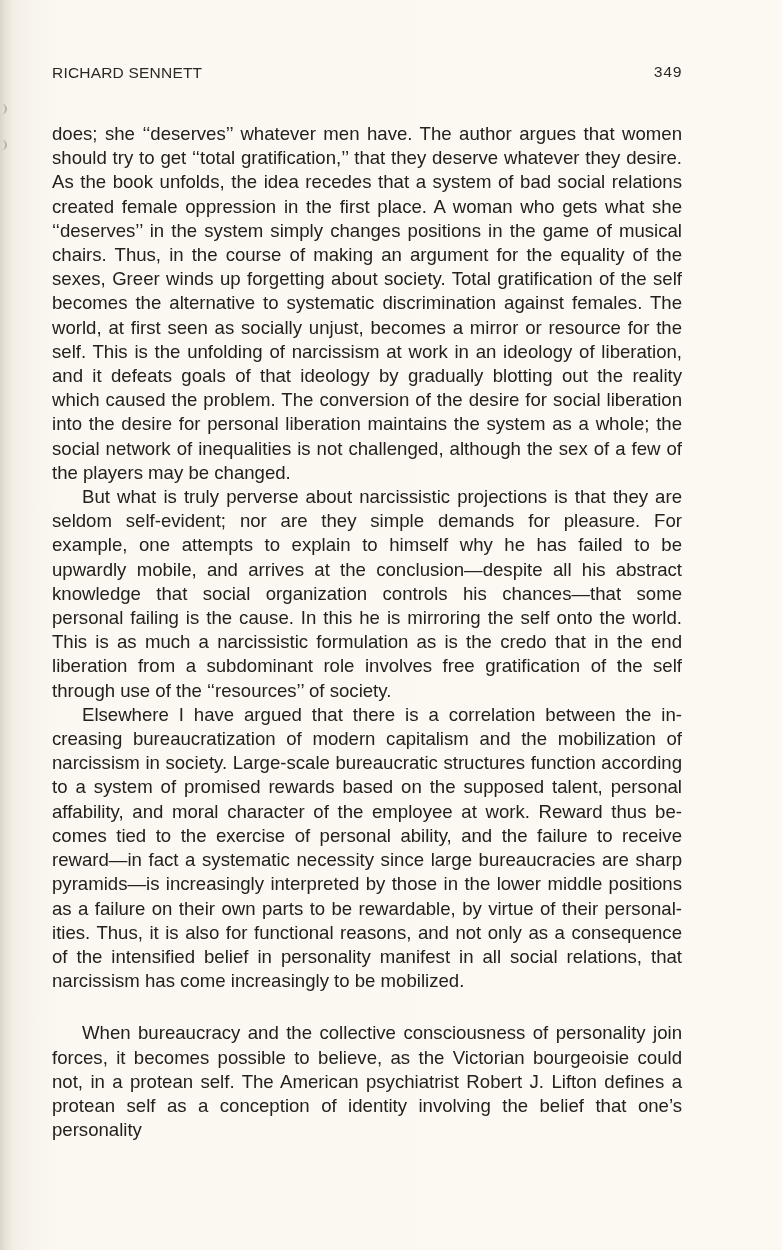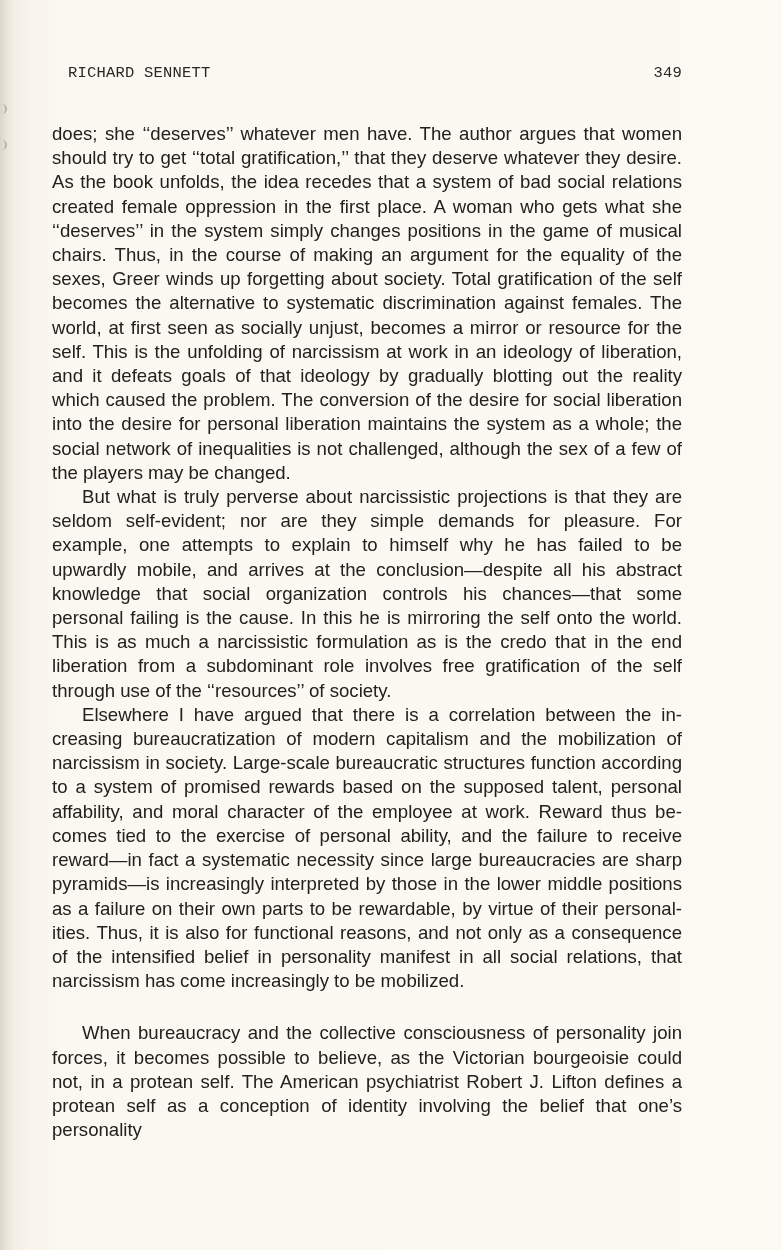--- a/index.html
+++ b/index.html
@@ -35,21 +35,21 @@
       top: 64px;
       width: 630px;
       height: 24px;
       font-family: "Liberation Sans", sans-serif;
       font-size: 15.5px;
       color: #2a2724;
       letter-spacing: 0.2px;
     }
     .running-head .author {
       position: absolute;
-      left: 16px; top: 0; font-family: Liberation Mono, monospace;
+      left: 0; top: 0;
     }
     .running-head .page-num {
       position: absolute;
       right: 0; top: 0; font-family: Liberation Mono, monospace;
     }
     .text-block {
       position: absolute;
       left: 52px;
       top: 122px;
       width: 630px;

